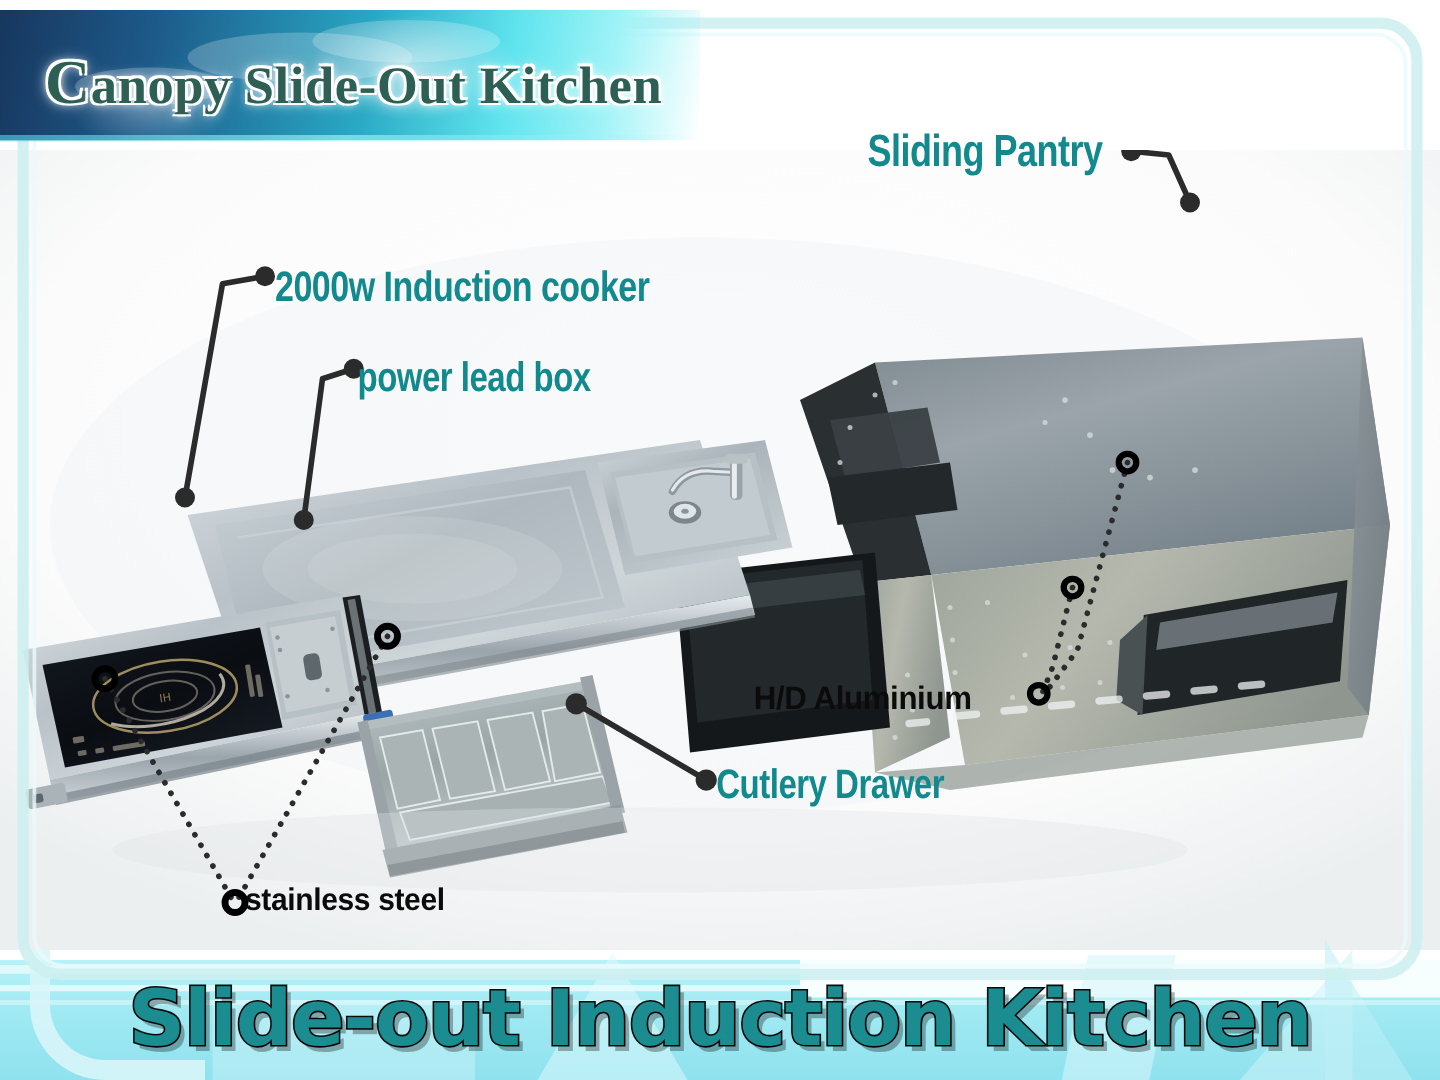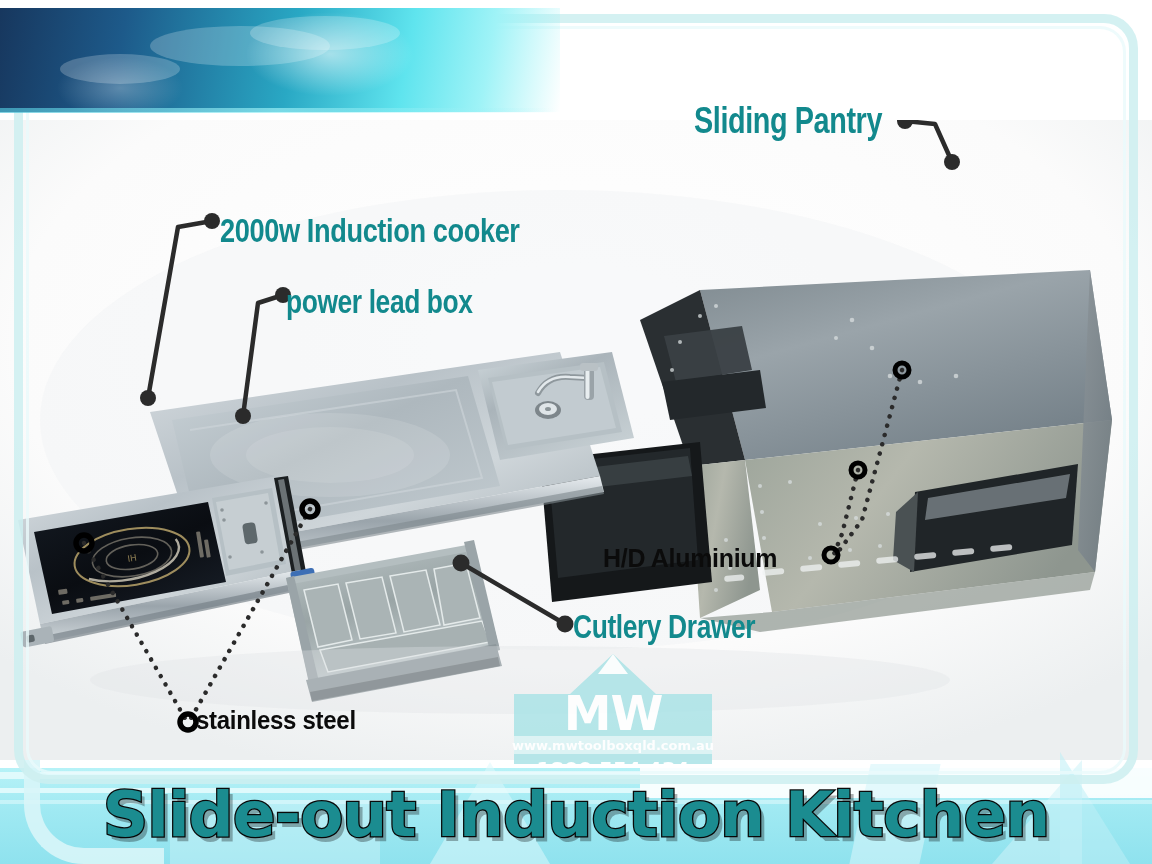--- a/index.html
+++ b/index.html
@@ -372,30 +372,20 @@
         <circle cx="902" cy="250" r="7" fill="none" stroke="#000" stroke-width="5"></circle>
         <circle cx="858" cy="350" r="7" fill="none" stroke="#000" stroke-width="5"></circle>
         <circle cx="831" cy="435" r="7" fill="none" stroke="#000" stroke-width="5"></circle>
         <circle cx="84" cy="423" r="8" fill="none" stroke="#000" stroke-width="5.5"></circle>
         <circle cx="310" cy="389" r="8" fill="none" stroke="#000" stroke-width="5.5"></circle>
         <circle cx="188" cy="602" r="8" fill="none" stroke="#000" stroke-width="5.5"></circle>
       </g>
     </svg>
   </div>
 
-  <div class="watermark">
-    <svg width="230" height="138" viewBox="0 0 230 138" xmlns="http://www.w3.org/2000/svg">
-      <path d="M115,2 L158,42 L214,42 L214,112 L16,112 L16,42 L72,42 Z" fill="#a9e2e6" opacity=".9"></path>
-      <path d="M115,2 L100,22 L130,22 Z" fill="#ffffff" opacity=".95"></path>
-      <text x="115" y="78" text-anchor="middle" font-family="DejaVu Sans, sans-serif" font-weight="700" font-size="48" fill="#ffffff" letter-spacing="-1">MW</text>
-      <rect x="16" y="84" width="198" height="18" fill="#ffffff" opacity=".55"></rect>
-      <text x="115" y="98" text-anchor="middle" font-family="DejaVu Sans, sans-serif" font-weight="700" font-size="13" fill="#ffffff">www.mwtoolboxqld.com.au</text>
-      <text x="115" y="124" text-anchor="middle" font-family="DejaVu Sans, sans-serif" font-weight="700" font-size="20" fill="#ffffff">1800 554 434</text>
-    </svg>
-  </div>
 
   <div class="bottom-band"></div>
   <div class="band-white"></div>
   <div class="deco-block b1"></div>
   <div class="deco-block b2"></div>
   <div class="deco-tri t1"></div>
   <div class="deco-tri t2"></div>
   <div class="deco-tri t3"></div>
   <div class="band-stripe s1"></div>
   <div class="band-stripe s2"></div>
@@ -403,20 +393,23 @@
   <div class="corner-round"></div>
   <div class="frame-border"></div>
   <div class="frame-inner"></div>
 
   <div class="banner">
     <div class="banner-cloud c1"></div>
     <div class="banner-cloud c2"></div>
     <div class="banner-cloud c3"></div>
   </div>
   <div class="banner-underline"></div>
+  <div class="banner-title">
+    <span class="cap">C</span><span>anopy Slide-Out Kitchen</span>
+  </div>
 
   <div class="label teal" id="lbl-sliding-pantry">Sliding Pantry</div>
 
   <div class="label teal" id="lbl-induction">2000w Induction cooker</div>
 
   <div class="label teal" id="lbl-powerlead">power lead box</div>
 
   <div class="label teal" id="lbl-cutlery">Cutlery Drawer</div>
 
   <div class="label black" id="lbl-aluminium">H/D Aluminium</div>

